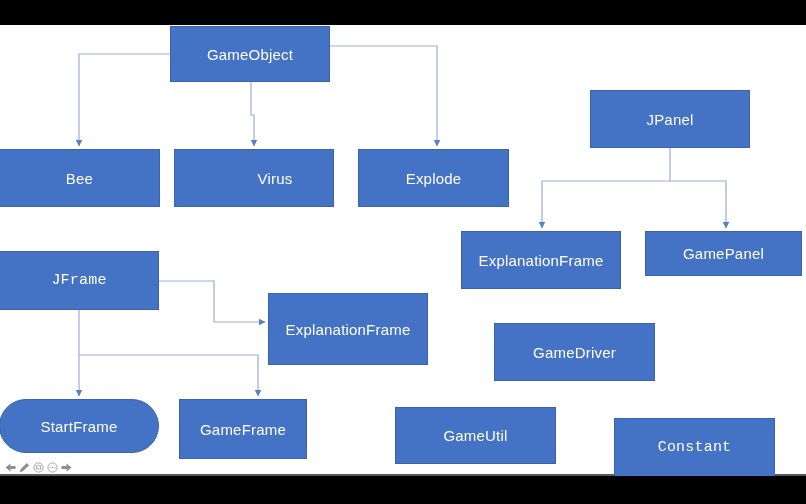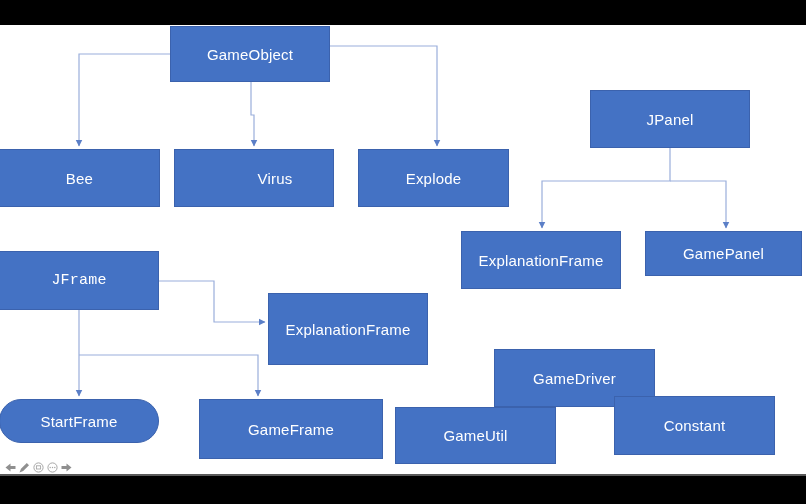--- a/index.html
+++ b/index.html
@@ -79,33 +79,33 @@
 </div>
 <div class="node" style="left:645px;top:231px;width:157px;height:45px;">
   <span>GamePanel</span>
 </div>
 <div class="node" style="left:-1px;top:251px;width:160px;height:59px;font-family:Liberation Mono, monospace;">
   <span>JFrame</span>
 </div>
 <div class="node" style="left:268px;top:293px;width:160px;height:72px;">
   <span>ExplanationFrame</span>
 </div>
-<div class="node" style="left:-1px;top:399px;width:160px;height:44px;border-radius:28px;">
+<div class="node" style="left:-1px;top:399px;width:160px;height:54px;border-radius:28px;">
   <span>StartFrame</span>
 </div>
-<div class="node" style="left:179px;top:399px;width:184px;height:60px;margin-left:20px;">
+<div class="node" style="left:179px;top:399px;width:128px;height:60px;">
   <span>GameFrame</span>
 </div>
-<div class="node" style="left:494px;top:323px;width:161px;height:58px;margin-top:26px;">
+<div class="node" style="left:494px;top:323px;width:161px;height:58px;">
   <span>GameDriver</span>
 </div>
 <div class="node" style="left:395px;top:407px;width:161px;height:57px;text-align:center;">
   <span>GameUtil</span>
 </div>
-<div class="node" style="left:614px;top:396px;width:161px;height:59px;">
+<div class="node" style="left:614px;top:418px;width:161px;height:59px;font-family:Liberation Mono, monospace;">
   <span>Constant</span>
 </div>
 
 <div class="show-toolbar">
   <span class="tool">
     <svg width="11" height="11" viewBox="0 0 11 11">
       <path d="M0.5,5.5 L5.5,1.5 L5.5,4 L10.5,4 L10.5,7 L5.5,7 L5.5,9.5 Z" fill="#8F8F8F"></path>
     </svg>
   </span>
   <span class="tool">

